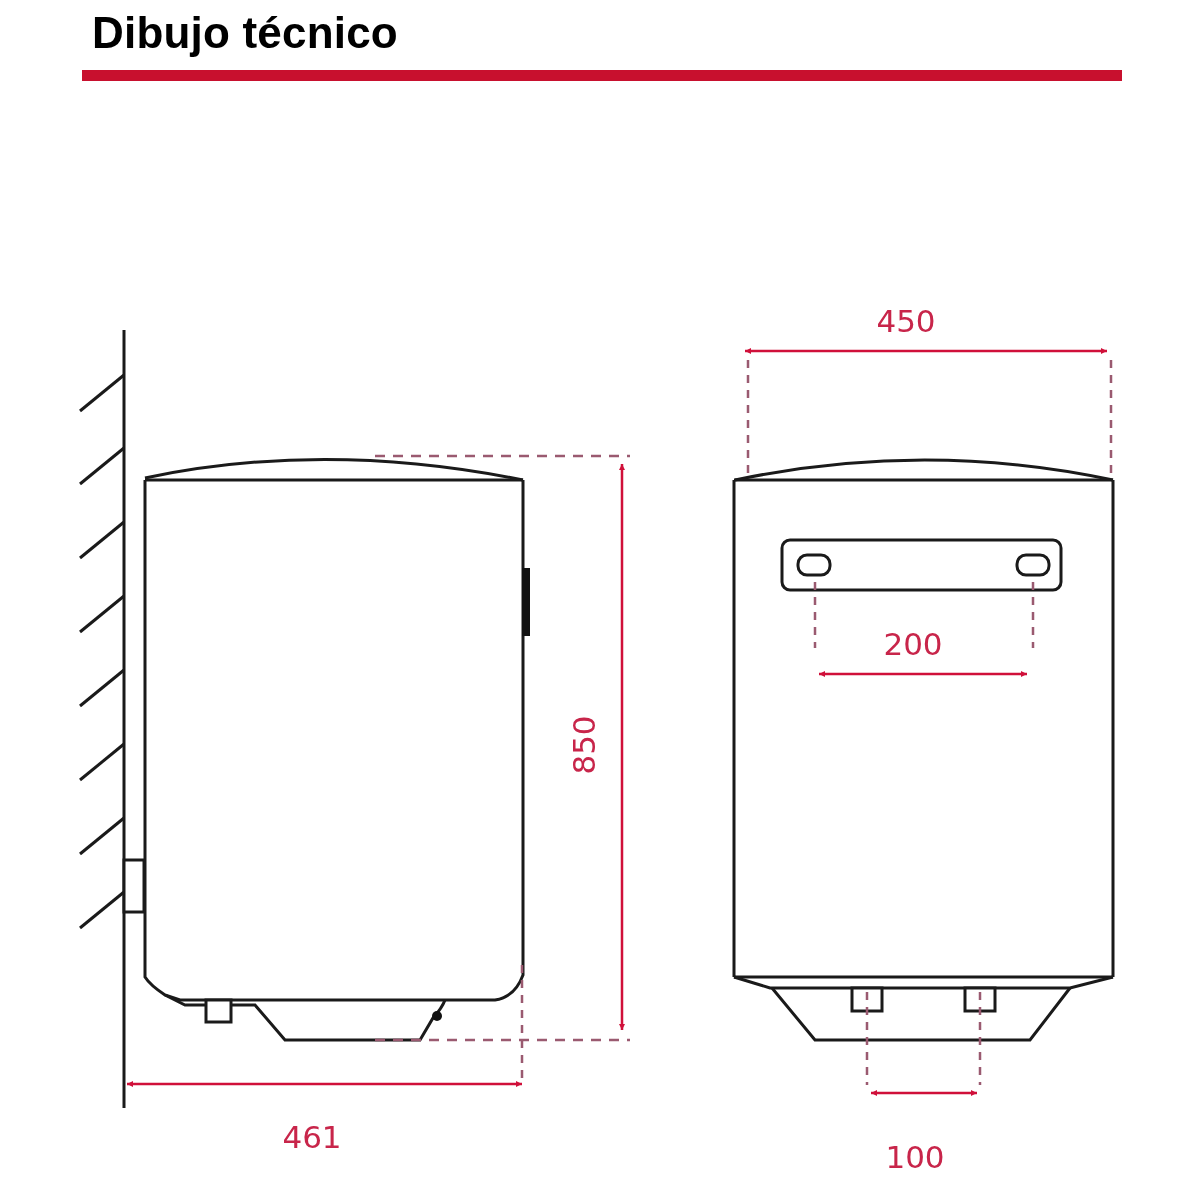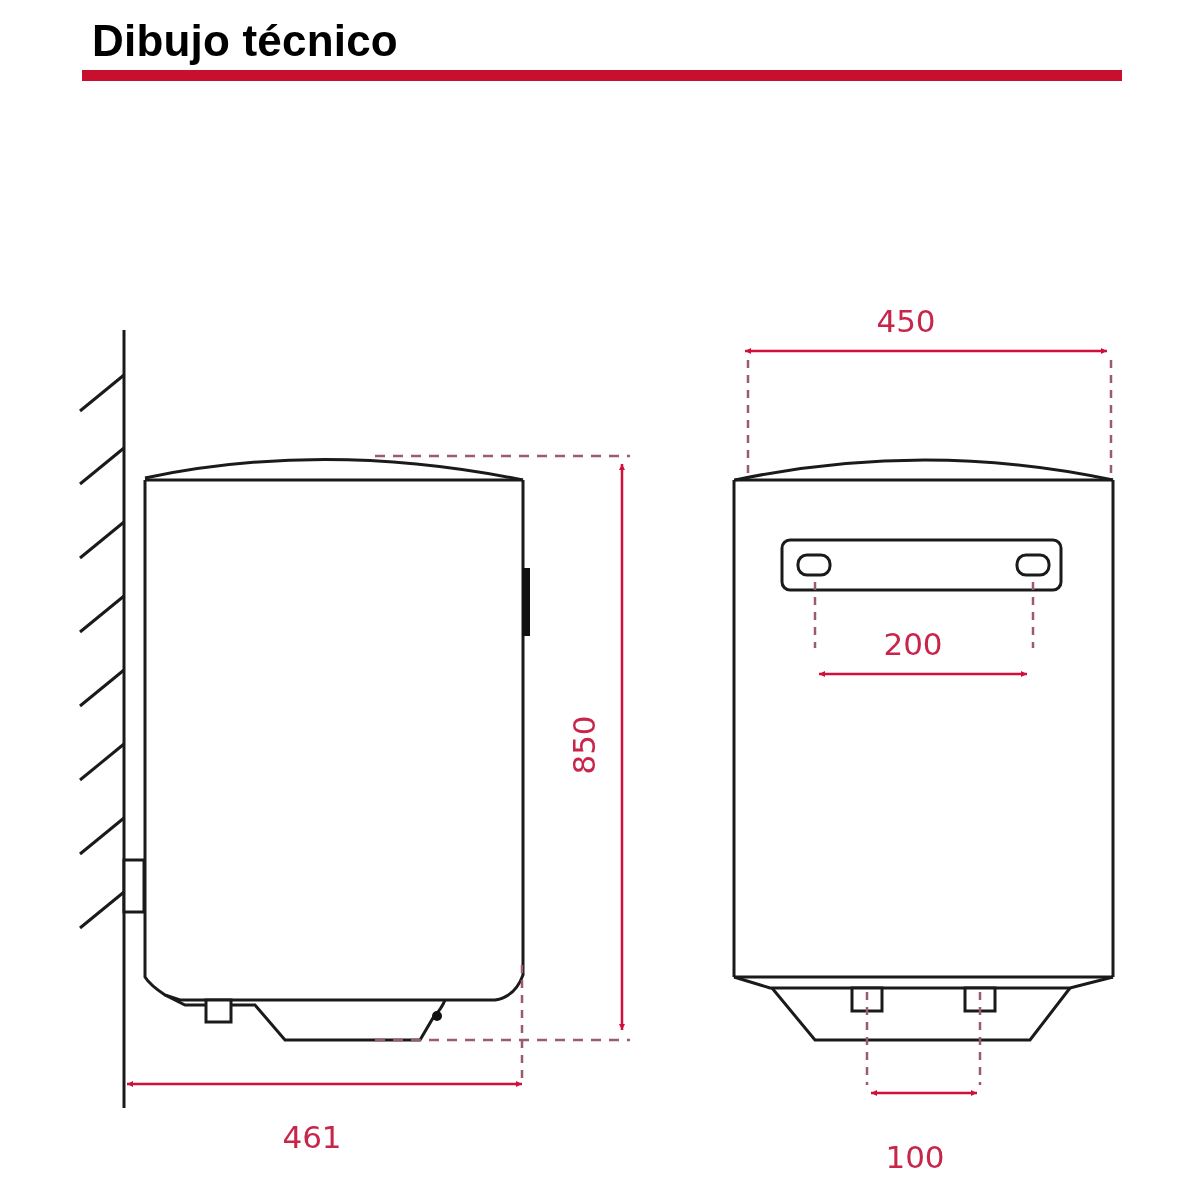--- a/index.html
+++ b/index.html
@@ -1,20 +1,20 @@
 <!DOCTYPE html>
 <html><head>
   <meta charset="utf-8">
   <style>
     html, body { margin: 0; padding: 0; background: #ffffff; }
     body { width: 1200px; height: 1200px; position: relative; overflow: hidden; }
     .title {
       position: absolute; left: 92px; top: 8px;
       font-family: "Liberation Sans", sans-serif; font-weight: bold;
-      font-size: 44px; color: #000000; letter-spacing: 0.2px; margin-top: 8px;
+      font-size: 44px; color: #000000; letter-spacing: 0.2px;
     }
     .title-rule {
       position: absolute; left: 82px; top: 70px; width: 1040px; height: 11px;
     }
     svg.drawing { position: absolute; left: 0; top: 0; }
     .dim-label {
       font-family: "DejaVu Sans", sans-serif; font-size: 31px; fill: #c8254a;
     }
   </style>
 </head>

